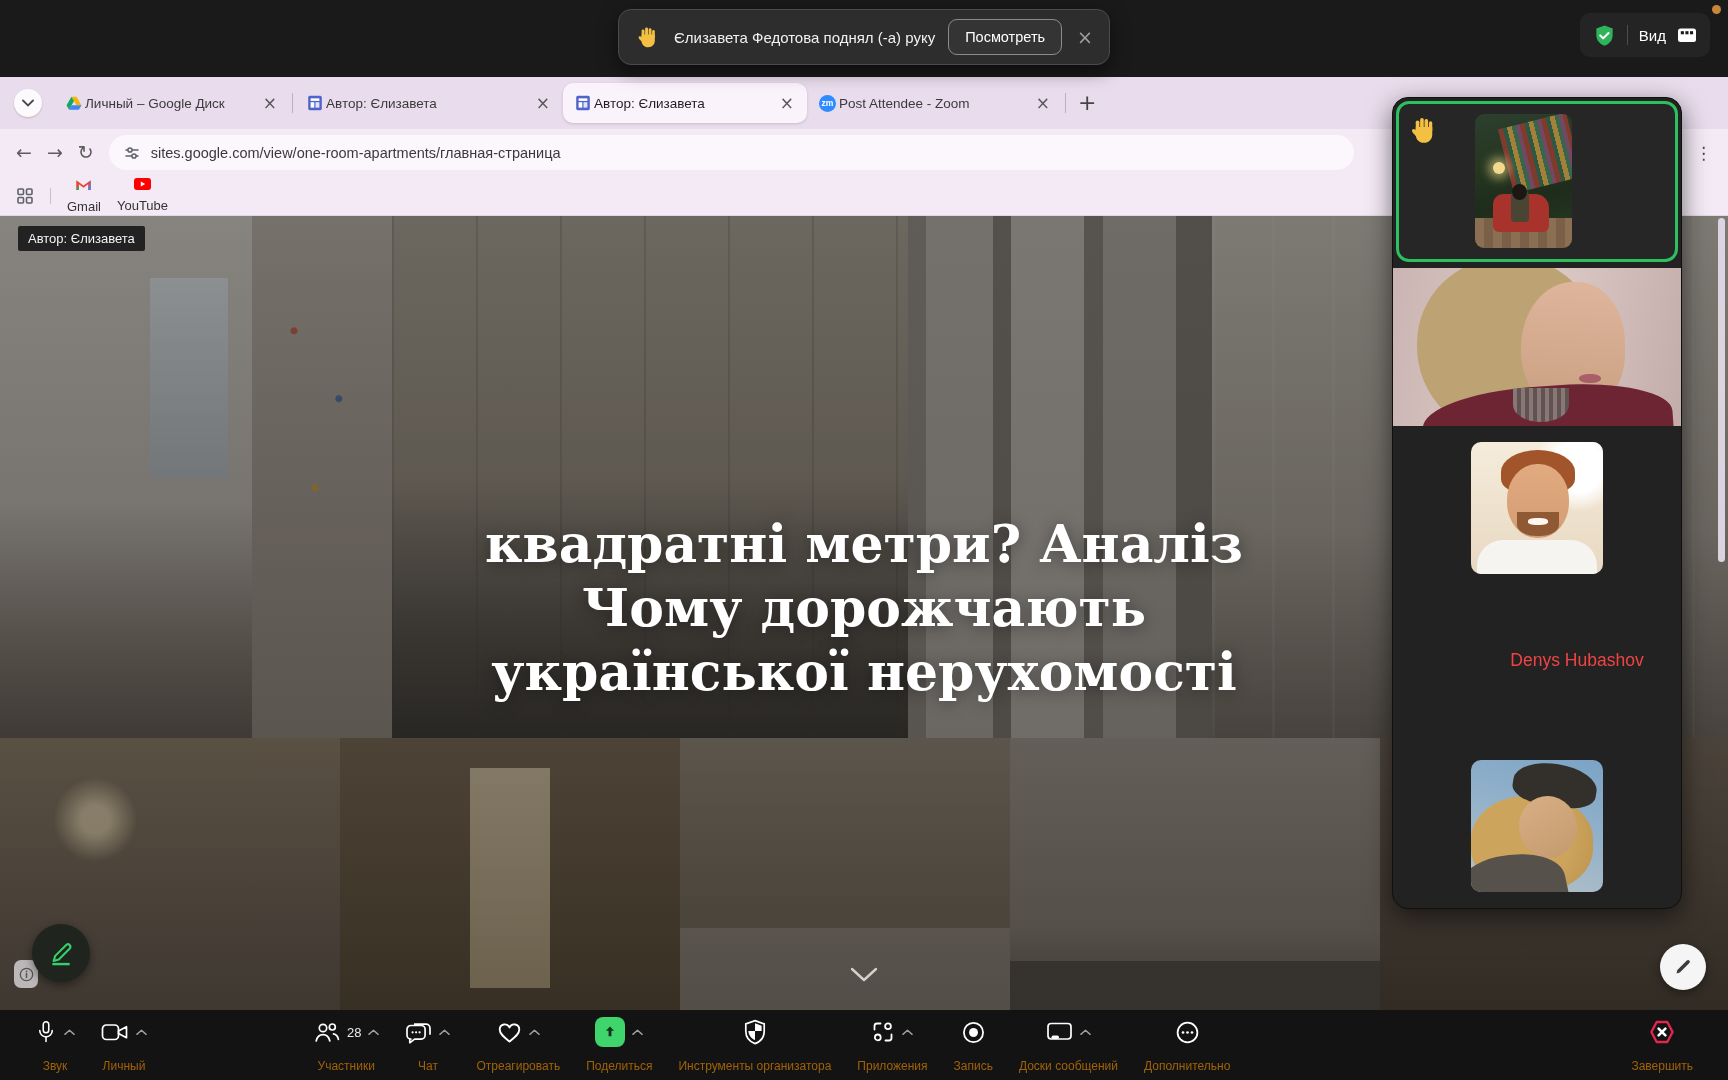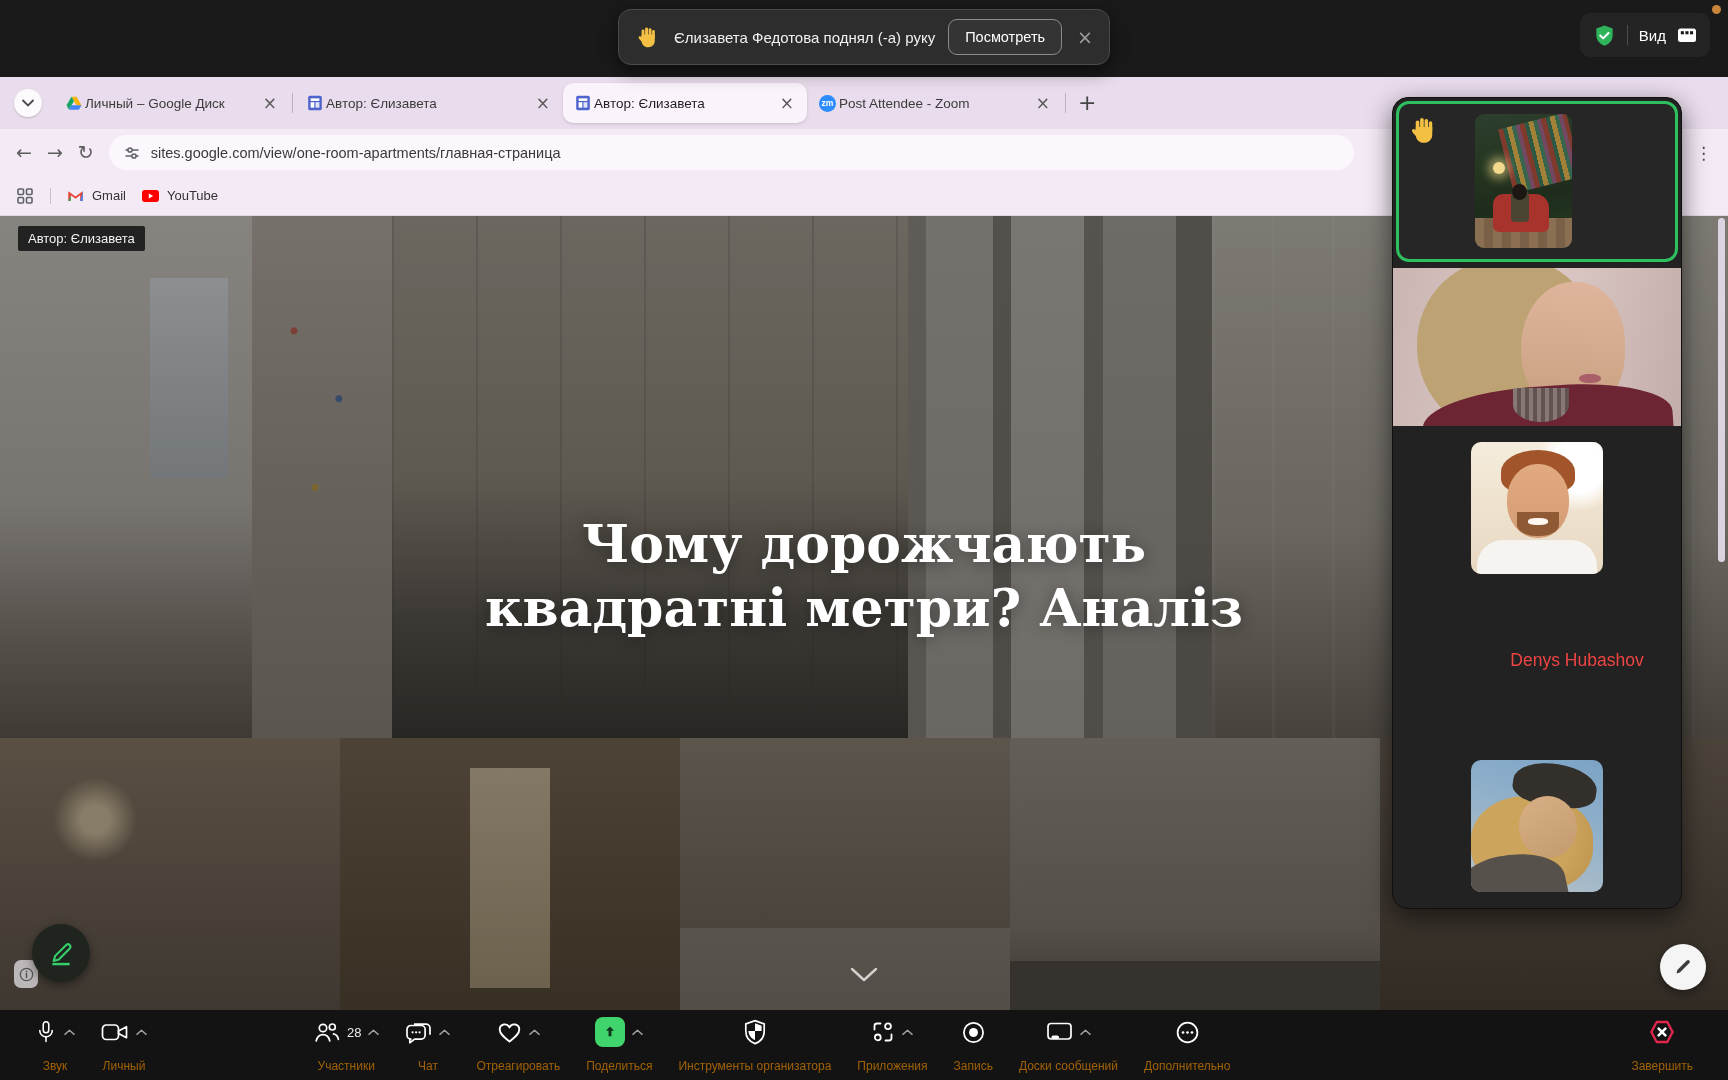--- a/index.html
+++ b/index.html
@@ -44,21 +44,21 @@
           align-items:center;gap:15px;padding:0 16px;box-sizing:border-box;z-index:5;}
   .nav-ico{font-size:19px;color:#5c5c5c;font-family:"DejaVu Sans",sans-serif;cursor:pointer;line-height:1;}
   .omnibox{height:35px;width:1245px;background:#fcf6fd;border-radius:18px;display:flex;align-items:center;
            gap:11px;padding:0 15px;box-sizing:border-box;cursor:text;}
   .url-text{font-size:14.5px;color:#3a3a3a;white-space:nowrap;}
   .kebab{margin-left:auto;color:#4a4a4a;font-size:17px;cursor:pointer;font-family:"DejaVu Sans",sans-serif;}
 
   
   .bmrow{position:absolute;left:0;top:176px;width:1728px;height:40px;background:#f4eaf6;display:flex;
          align-items:center;gap:16px;padding:0 16px;box-sizing:border-box;border-bottom:1px solid #e3d7e5;z-index:5;}
-  .bm{display:flex;align-items:center;gap:8px;font-size:13px;color:#333;cursor:pointer;}
+  .bm{display:flex;align-items:center;gap:8px;font-size:13px;color:#333;cursor:pointer;flex-direction:column;}
   .bm-div{width:1px;height:16px;background:#c9bccb;}
 
   
   .content{position:absolute;left:0;top:216px;width:1728px;height:794px;overflow:hidden;background:#4a4440;z-index:1;}
   .ph{position:absolute;}
   .p1{left:0;top:0;width:252px;height:522px;background:linear-gradient(180deg,#d2cfc9 0%,#c4c0b9 55%,#8a8178 80%,#5f574e 100%);}
   .p1w{left:150px;top:62px;width:78px;height:200px;background:linear-gradient(180deg,#dfe5ea,#b9c2c9);}
   .p2{left:252px;top:0;width:140px;height:522px;
       background:radial-gradient(circle at 30% 22%,#c25a4a 3px,rgba(0,0,0,0) 4px),
                  radial-gradient(circle at 62% 35%,#4a6fa8 3px,rgba(0,0,0,0) 4px),
@@ -190,22 +190,23 @@
   <div class="ph p7"></div>
   <div class="ph p7d"></div>
   <div class="ph p8"></div>
   <div class="ph p9"></div>
   <div class="ph p10"></div>
   <div class="shade"></div>
 
   <div class="author-chip">Автор: Єлизавета</div>
 
   <div class="page-title">
+    <div>квадратні метри? Аналіз</div>
     <div>Чому дорожчають</div>
-    <div>квадратні метри? Аналіз</div>
+    <div>української нерухомості</div>
   </div>
 
   <div class="page-chevron">
     <svg width="28" height="15" viewBox="0 0 28 15">
         <path d="M2 2l12 11L26 2" stroke="#e8e8e8" stroke-width="2.4" fill="none" stroke-linecap="round" stroke-linejoin="round"></path>
       </svg>
   </div>
 </div>
 
 <div class="scroll-thumb"></div>

